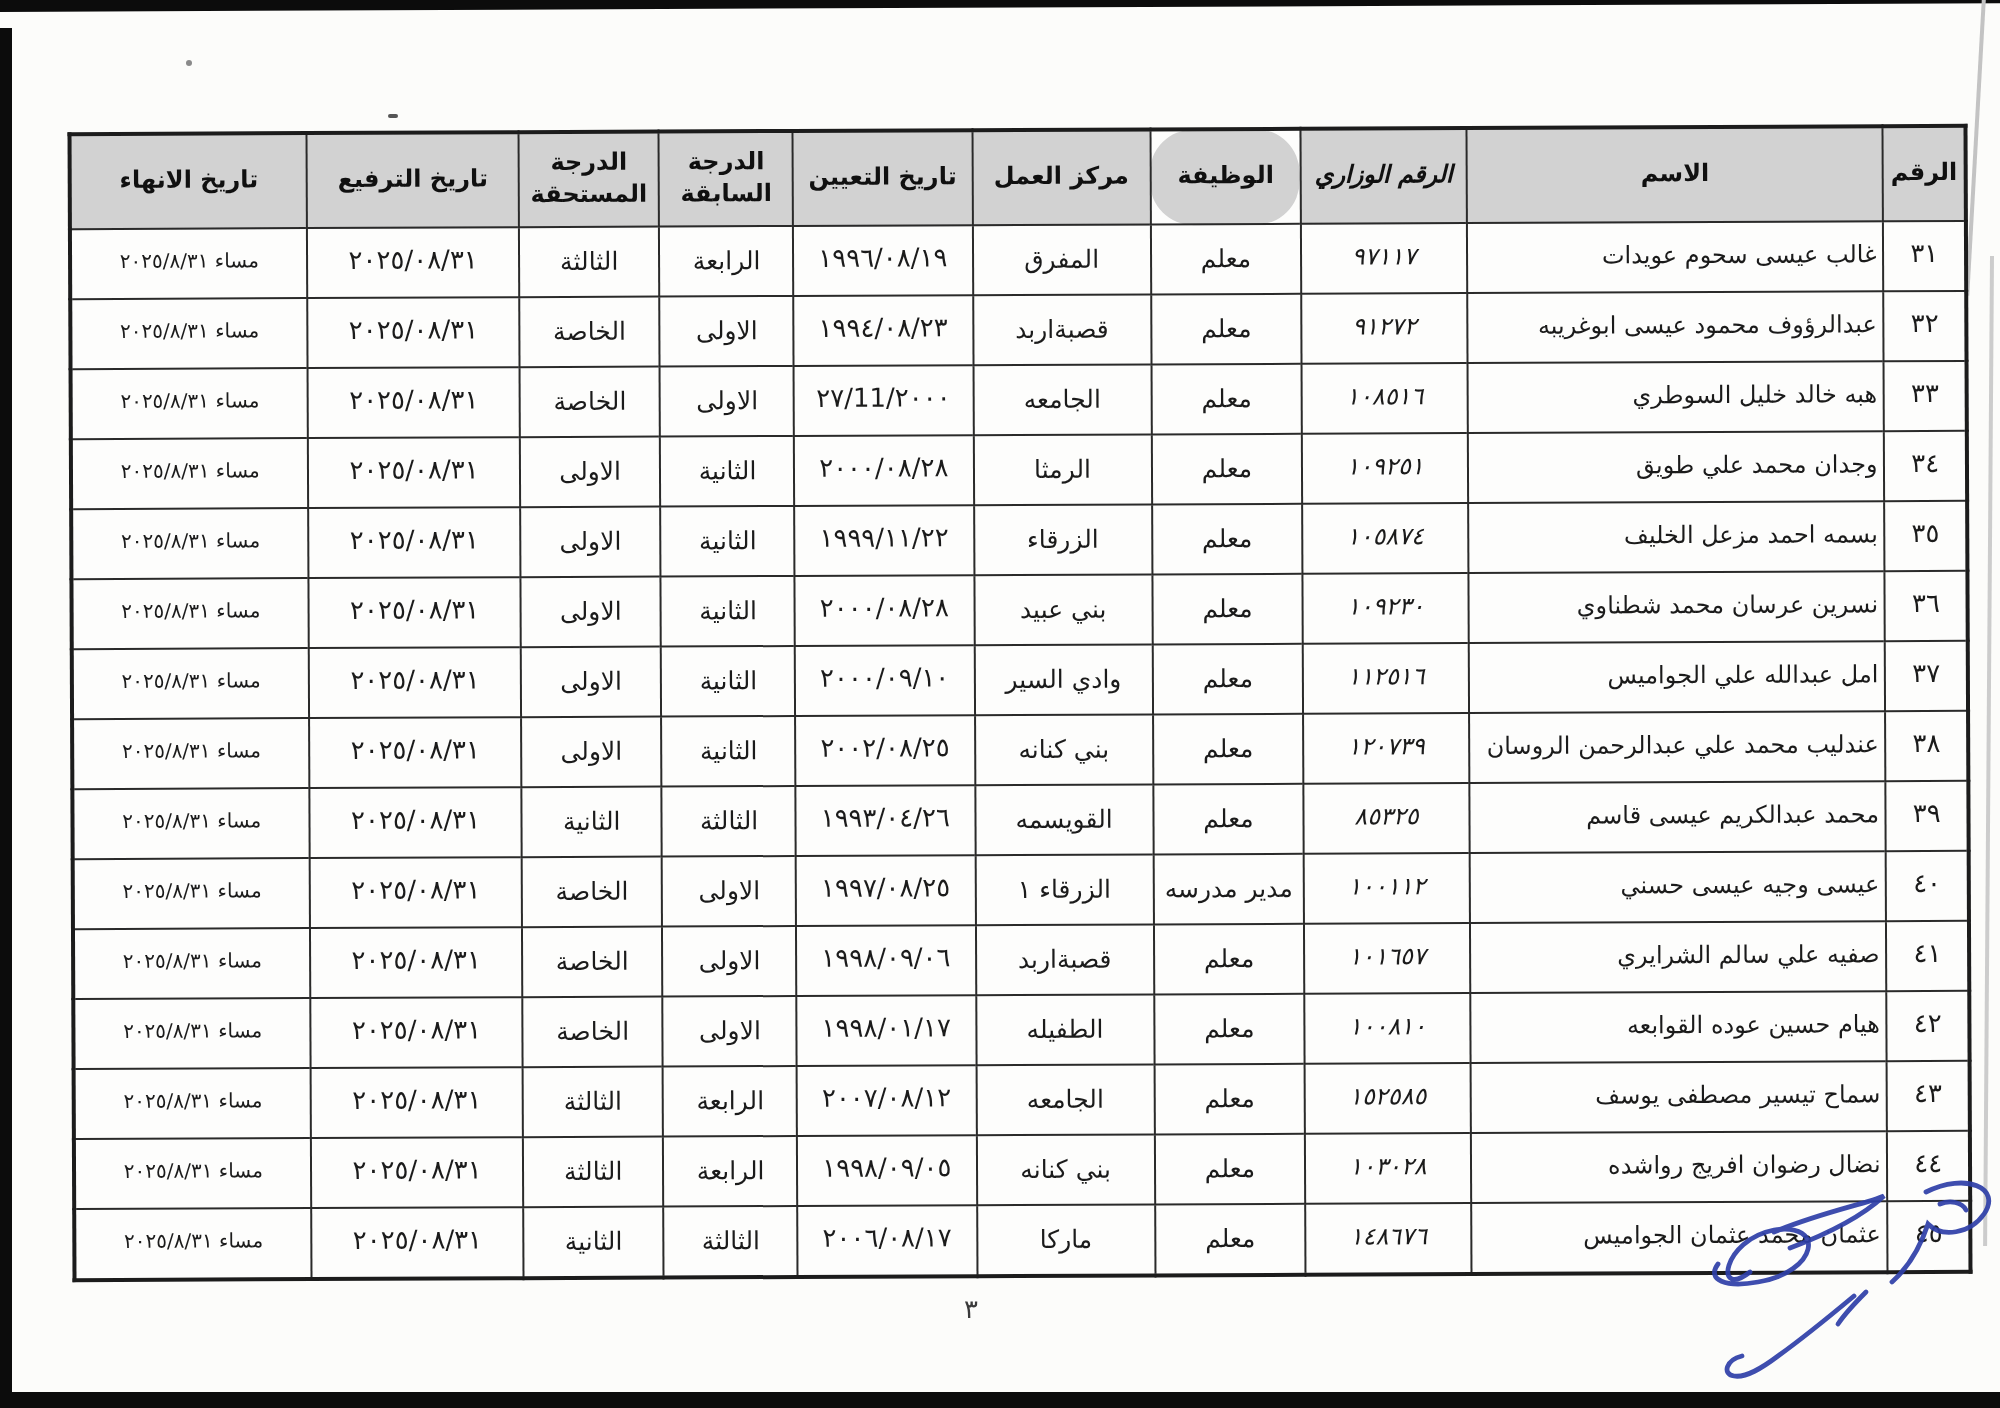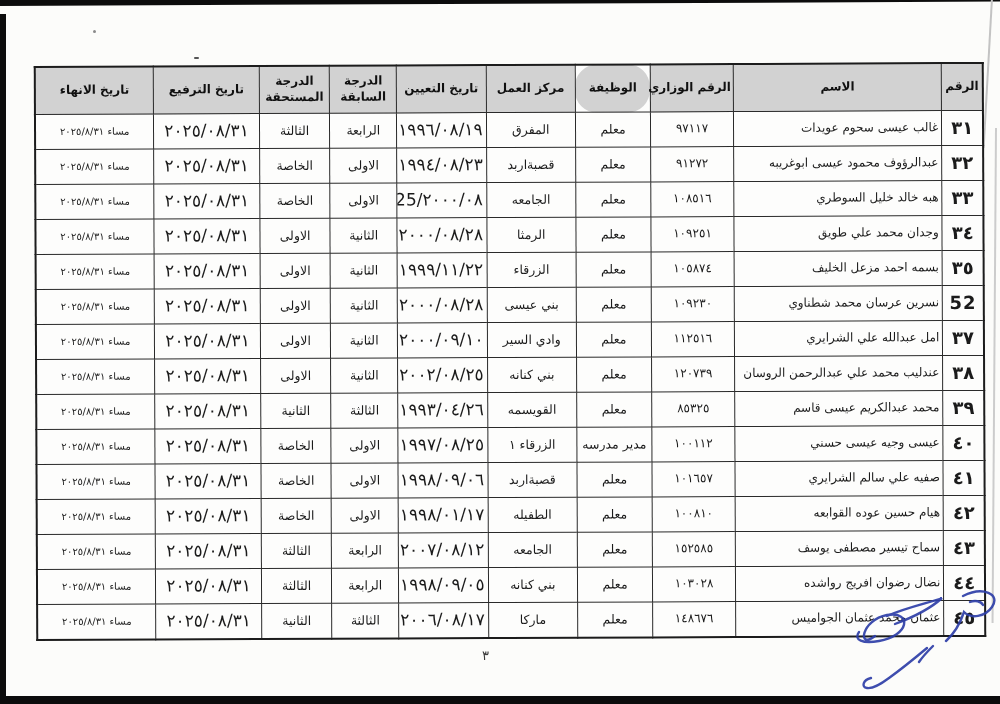--- a/index.html
+++ b/index.html
@@ -30,33 +30,33 @@
     font-weight:bold; font-size:12px; line-height:1.3; height:44px; padding:1px 2px;
     text-align:center; vertical-align:middle;
   }
   td {
     border:1px solid #2a2a2a; color:#1b1b1b; font-size:12px; line-height:1.15;
     height:32px; padding:1px 3px; text-align:center; vertical-align:middle;
     overflow:hidden; white-space:nowrap;
   }
   .col-raqm  { width:4%; }
   .col-name  { width:22.6%; }
-  .col-ministry { width:8.7%; }
+  .col-ministry { width:8.7%;font-style:italic; }
   .col-job   { width:7.8%;border-radius:22px; }
   .col-center{ width:9.4%; }
   .col-hire  { width:9.4%; }
   .col-prev  { width:6.9%; }
   .col-due   { width:7.3%; }
   .col-promo { width:11.2%;margin-left:16px; }
   .col-end   { width:12.6%; }
   th.col-ministry, th.col-job, th.col-center, th.col-hire, th.col-promo, th.col-end, th.col-raqm, th.col-name { white-space:nowrap; }
   td.col-name { text-align:right; font-size:12px; }
   td.col-ministry { letter-spacing:2px; }
-  td.col-raqm { letter-spacing:1px; font-size:18px;font-weight:bold; }
-  td.col-hire, td.col-promo { letter-spacing:0.5px; font-size:17px; }
+  td.col-raqm { letter-spacing:1px; font-size:13px; }
+  td.col-hire, td.col-promo { letter-spacing:0.5px; font-size:13px; }
   td.col-end { font-size:10px; }
   td.col-job, td.col-center, td.col-prev, td.col-due { font-size:12.5px; }
 
   .page-number { position:absolute; left:482px; top:648px; font-size:13px; color:#3a3a3a; }
 
   .signature { position:absolute; left:815px; top:588px; width:200px; height:115px; }
 </style>
 </head>
 <body>
 
@@ -110,21 +110,21 @@
             <td class="col-due">الخاصة</td>
             <td class="col-promo">٢٠٢٥/٠٨/٣١</td>
             <td class="col-end">مساء ٢٠٢٥/٨/٣١</td>
           </tr>
           <tr>
             <td class="col-raqm">٣٣</td>
             <td class="col-name">هبه خالد خليل السوطري</td>
             <td class="col-ministry">١٠٨٥١٦</td>
             <td class="col-job">معلم</td>
             <td class="col-center">الجامعه</td>
-            <td class="col-hire">٢٠٠٠/٠٨/25</td>
+            <td class="col-hire">٢٠٠٠/11/٢٧</td>
             <td class="col-prev">الاولى</td>
             <td class="col-due">الخاصة</td>
             <td class="col-promo">٢٠٢٥/٠٨/٣١</td>
             <td class="col-end">مساء ٢٠٢٥/٨/٣١</td>
           </tr>
           <tr>
             <td class="col-raqm">٣٤</td>
             <td class="col-name">وجدان محمد علي طويق</td>
             <td class="col-ministry">١٠٩٢٥١</td>
             <td class="col-job">معلم</td>
@@ -141,34 +141,34 @@
             <td class="col-ministry">١٠٥٨٧٤</td>
             <td class="col-job">معلم</td>
             <td class="col-center">الزرقاء</td>
             <td class="col-hire">١٩٩٩/١١/٢٢</td>
             <td class="col-prev">الثانية</td>
             <td class="col-due">الاولى</td>
             <td class="col-promo">٢٠٢٥/٠٨/٣١</td>
             <td class="col-end">مساء ٢٠٢٥/٨/٣١</td>
           </tr>
           <tr>
-            <td class="col-raqm">52</td>
+            <td class="col-raqm">٣٦</td>
             <td class="col-name">نسرين عرسان محمد شطناوي</td>
             <td class="col-ministry">١٠٩٢٣٠</td>
             <td class="col-job">معلم</td>
-            <td class="col-center">بني عيسى</td>
+            <td class="col-center">بني عبيد</td>
             <td class="col-hire">٢٠٠٠/٠٨/٢٨</td>
             <td class="col-prev">الثانية</td>
             <td class="col-due">الاولى</td>
             <td class="col-promo">٢٠٢٥/٠٨/٣١</td>
             <td class="col-end">مساء ٢٠٢٥/٨/٣١</td>
           </tr>
           <tr>
             <td class="col-raqm">٣٧</td>
-            <td class="col-name">امل عبدالله علي الشرايري</td>
+            <td class="col-name">امل عبدالله علي الجواميس</td>
             <td class="col-ministry">١١٢٥١٦</td>
             <td class="col-job">معلم</td>
             <td class="col-center">وادي السير</td>
             <td class="col-hire">٢٠٠٠/٠٩/١٠</td>
             <td class="col-prev">الثانية</td>
             <td class="col-due">الاولى</td>
             <td class="col-promo">٢٠٢٥/٠٨/٣١</td>
             <td class="col-end">مساء ٢٠٢٥/٨/٣١</td>
           </tr>
           <tr>

